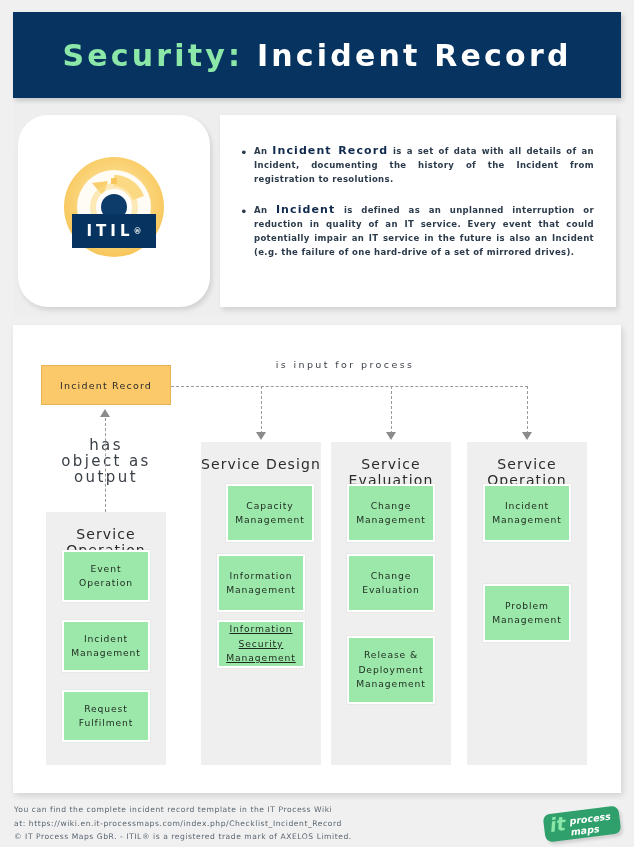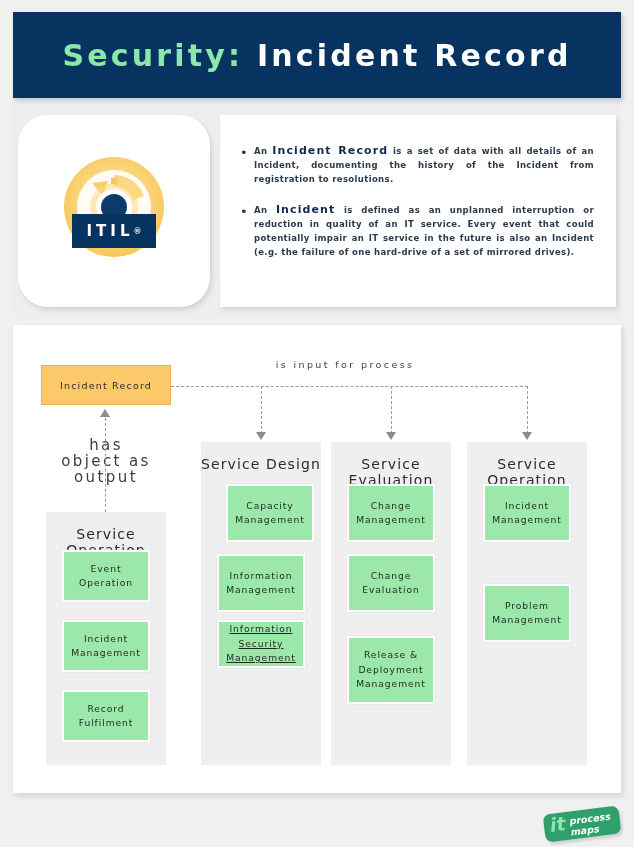--- a/index.html
+++ b/index.html
@@ -346,21 +346,21 @@
   <div class="arrow-up" style="left:100px; top:409px;"></div>
 
   <div id="columns-host">
       <div class="column" style="left: 46px; top: 512px; width: 120px; height: 253px; background: rgb(239, 239, 239);">
         <div class="column-title">Service  Operation</div>
       </div>
       <div class="process-box" style="position: absolute; left: 62px; top: 550px; height: 52px; background: rgb(156, 232, 171);">Event
 Operation</div>
       <div class="process-box" style="position: absolute; left: 62px; top: 620px; height: 52px; background: rgb(156, 232, 171);">Incident
 Management</div>
-      <div class="process-box" style="position: absolute; left: 62px; top: 690px; height: 52px; background: rgb(156, 232, 171);">Record
+      <div class="process-box" style="position: absolute; left: 62px; top: 690px; height: 52px; background: rgb(156, 232, 171);">Request
 Fulfilment</div>
       <div class="column" style="left: 201px; top: 442px; width: 120px; height: 323px; background: rgb(239, 239, 239);">
         <div class="column-title">Service  Design</div>
       </div>
       <div class="process-box" style="position: absolute; left: 226px; top: 484px; height: 58px; background: rgb(156, 232, 171);">Capacity
 Management</div>
       <div class="process-box" style="position: absolute; left: 217px; top: 554px; height: 58px; background: rgb(156, 232, 171);">Information
 Management</div>
       <div class="process-box" style="position: absolute; left: 217px; top: 620px; height: 48px; background: rgb(156, 232, 171); text-decoration: underline;">Information
 Security
@@ -378,20 +378,23 @@
       <div class="column" style="left: 467px; top: 442px; width: 120px; height: 323px; background: rgb(239, 239, 239);">
         <div class="column-title">Service  Operation</div>
       </div>
       <div class="process-box" style="position: absolute; left: 483px; top: 484px; height: 58px; background: rgb(156, 232, 171);">Incident
 Management</div>
       <div class="process-box" style="position: absolute; left: 483px; top: 584px; height: 58px; background: rgb(156, 232, 171);">Problem
 Management</div>
     </div>
 
   <div id="footer">
+    <div id="footer-text">You can find the complete incident record template in the IT Process Wiki
+at: https://wiki.en.it-processmaps.com/index.php/Checklist_Incident_Record
+© IT Process Maps GbR. - ITIL® is a registered trade mark of AXELOS Limited.</div>
     <div id="footer-logo">
       <div id="footer-logo-plate"></div>
       <div id="footer-logo-it">it</div>
       <div id="footer-logo-words">process
 maps</div>
     </div>
   </div>
 
 </div>
 

